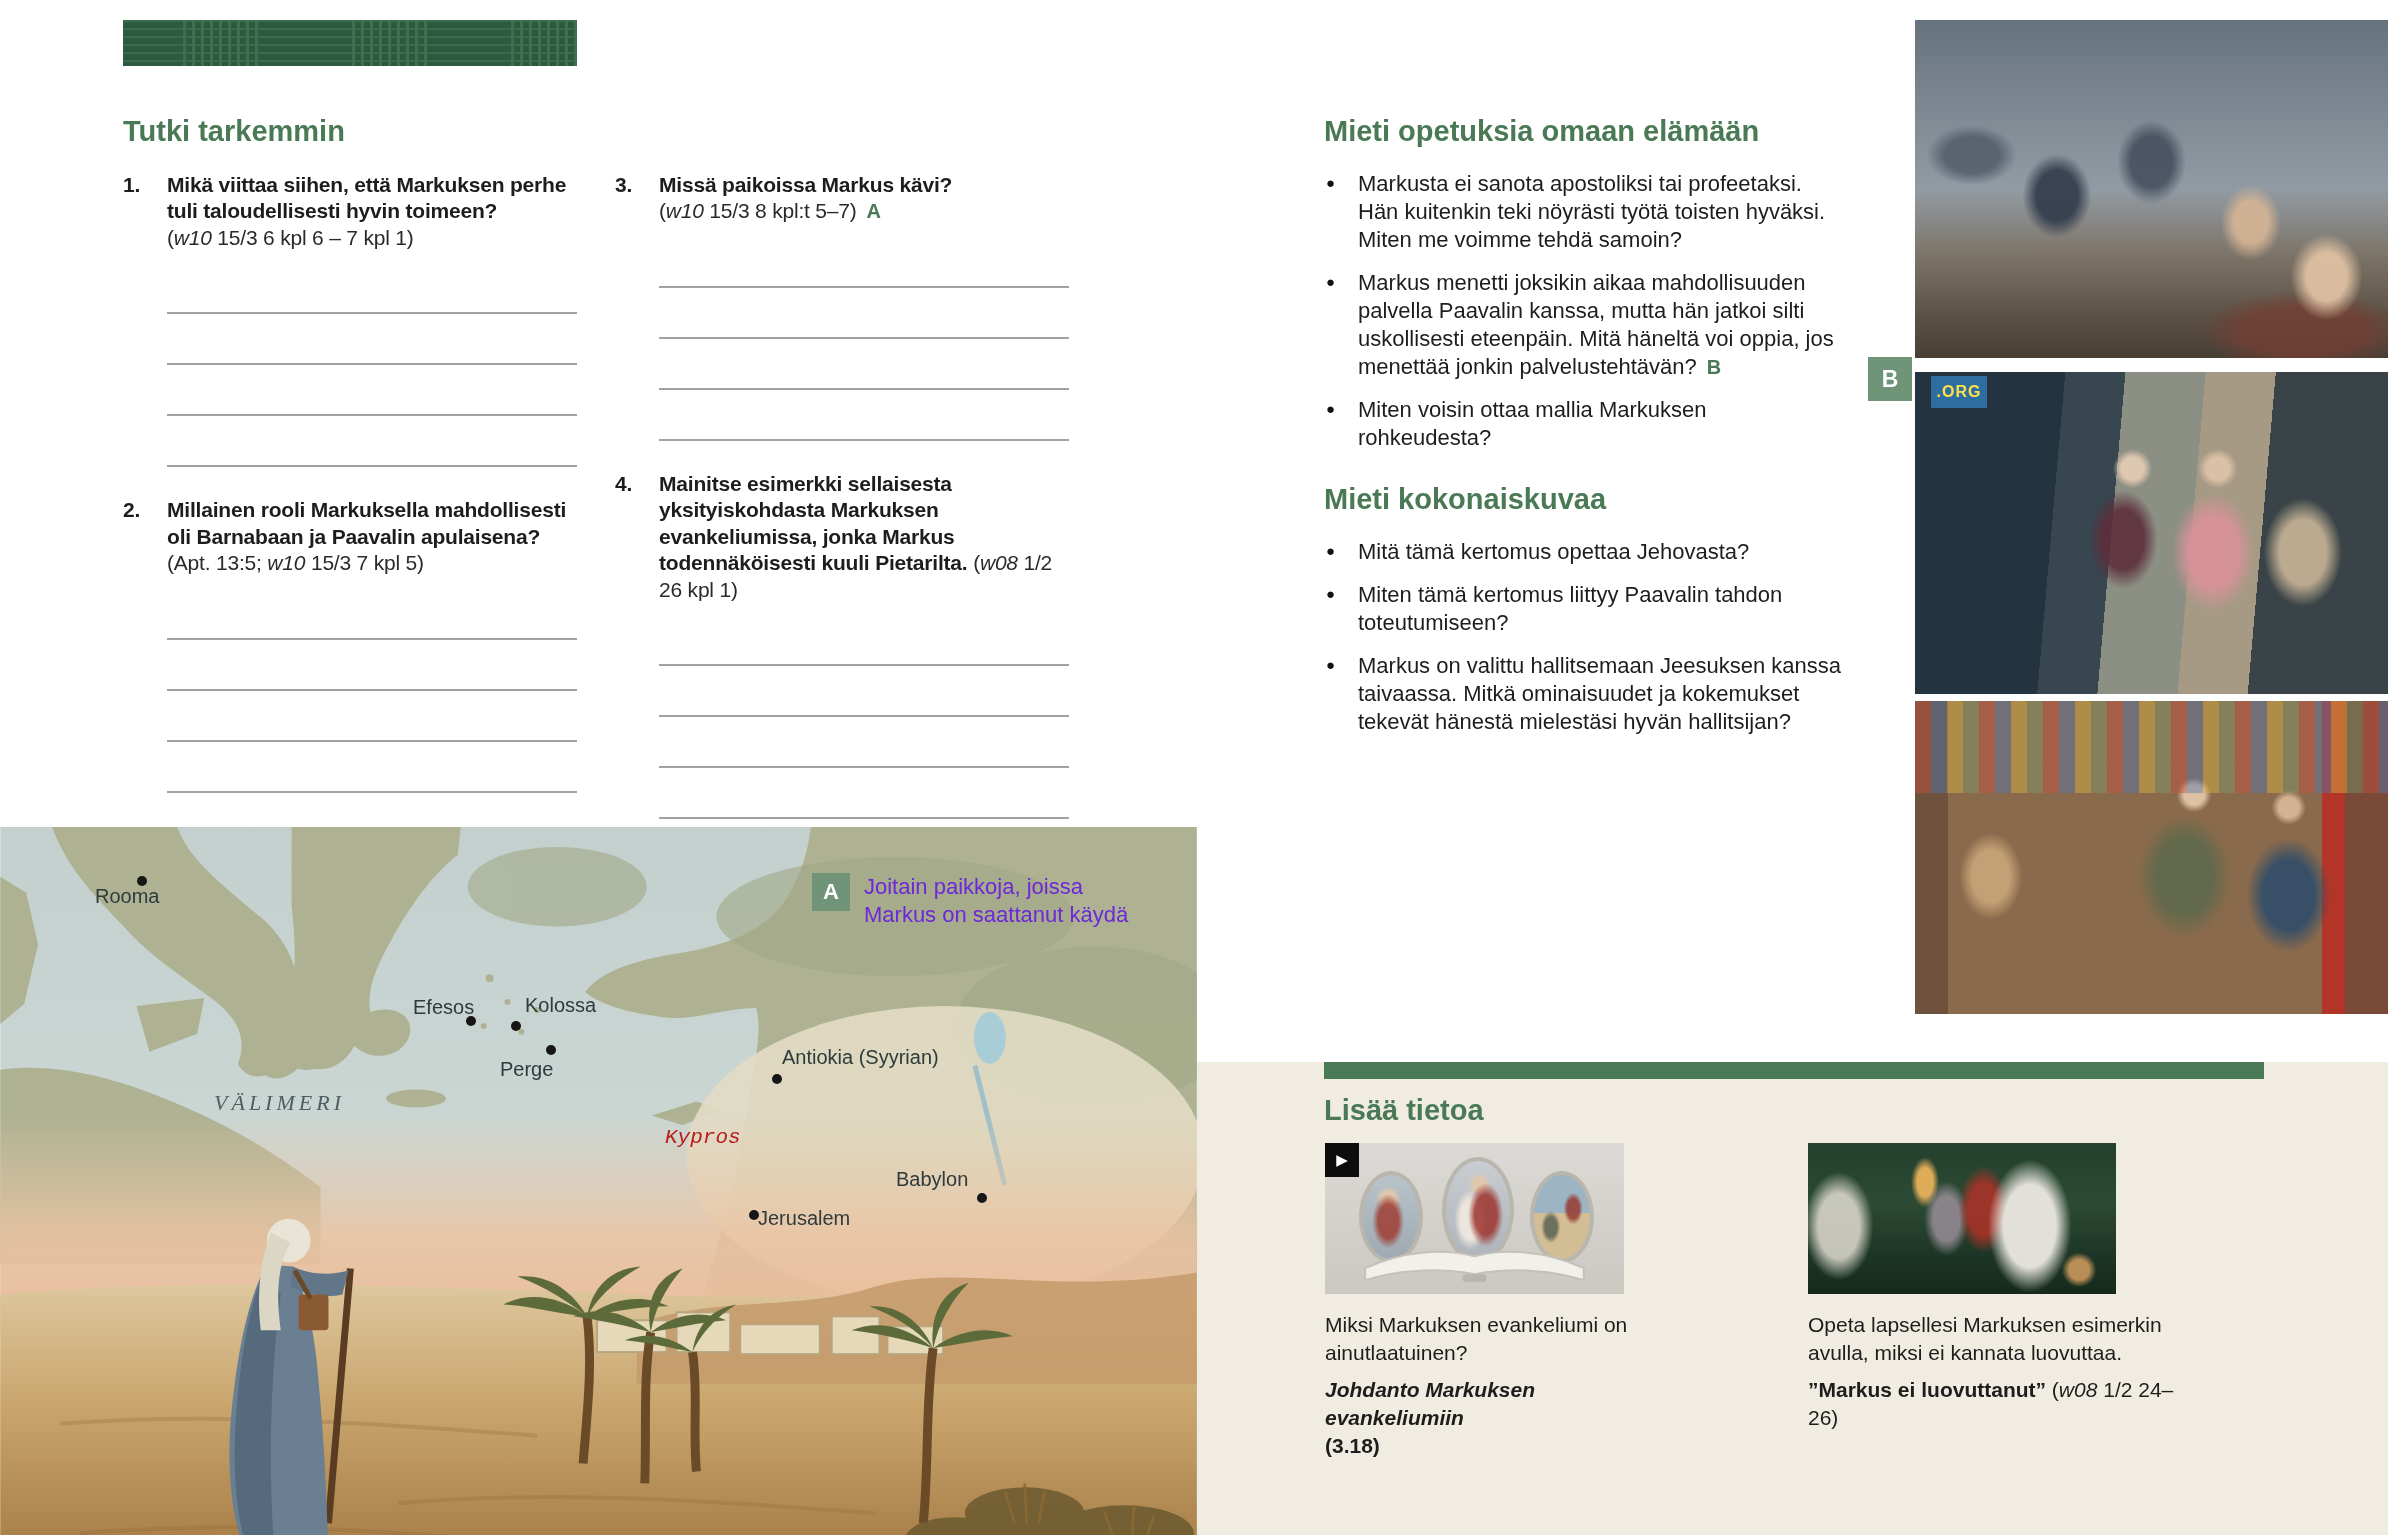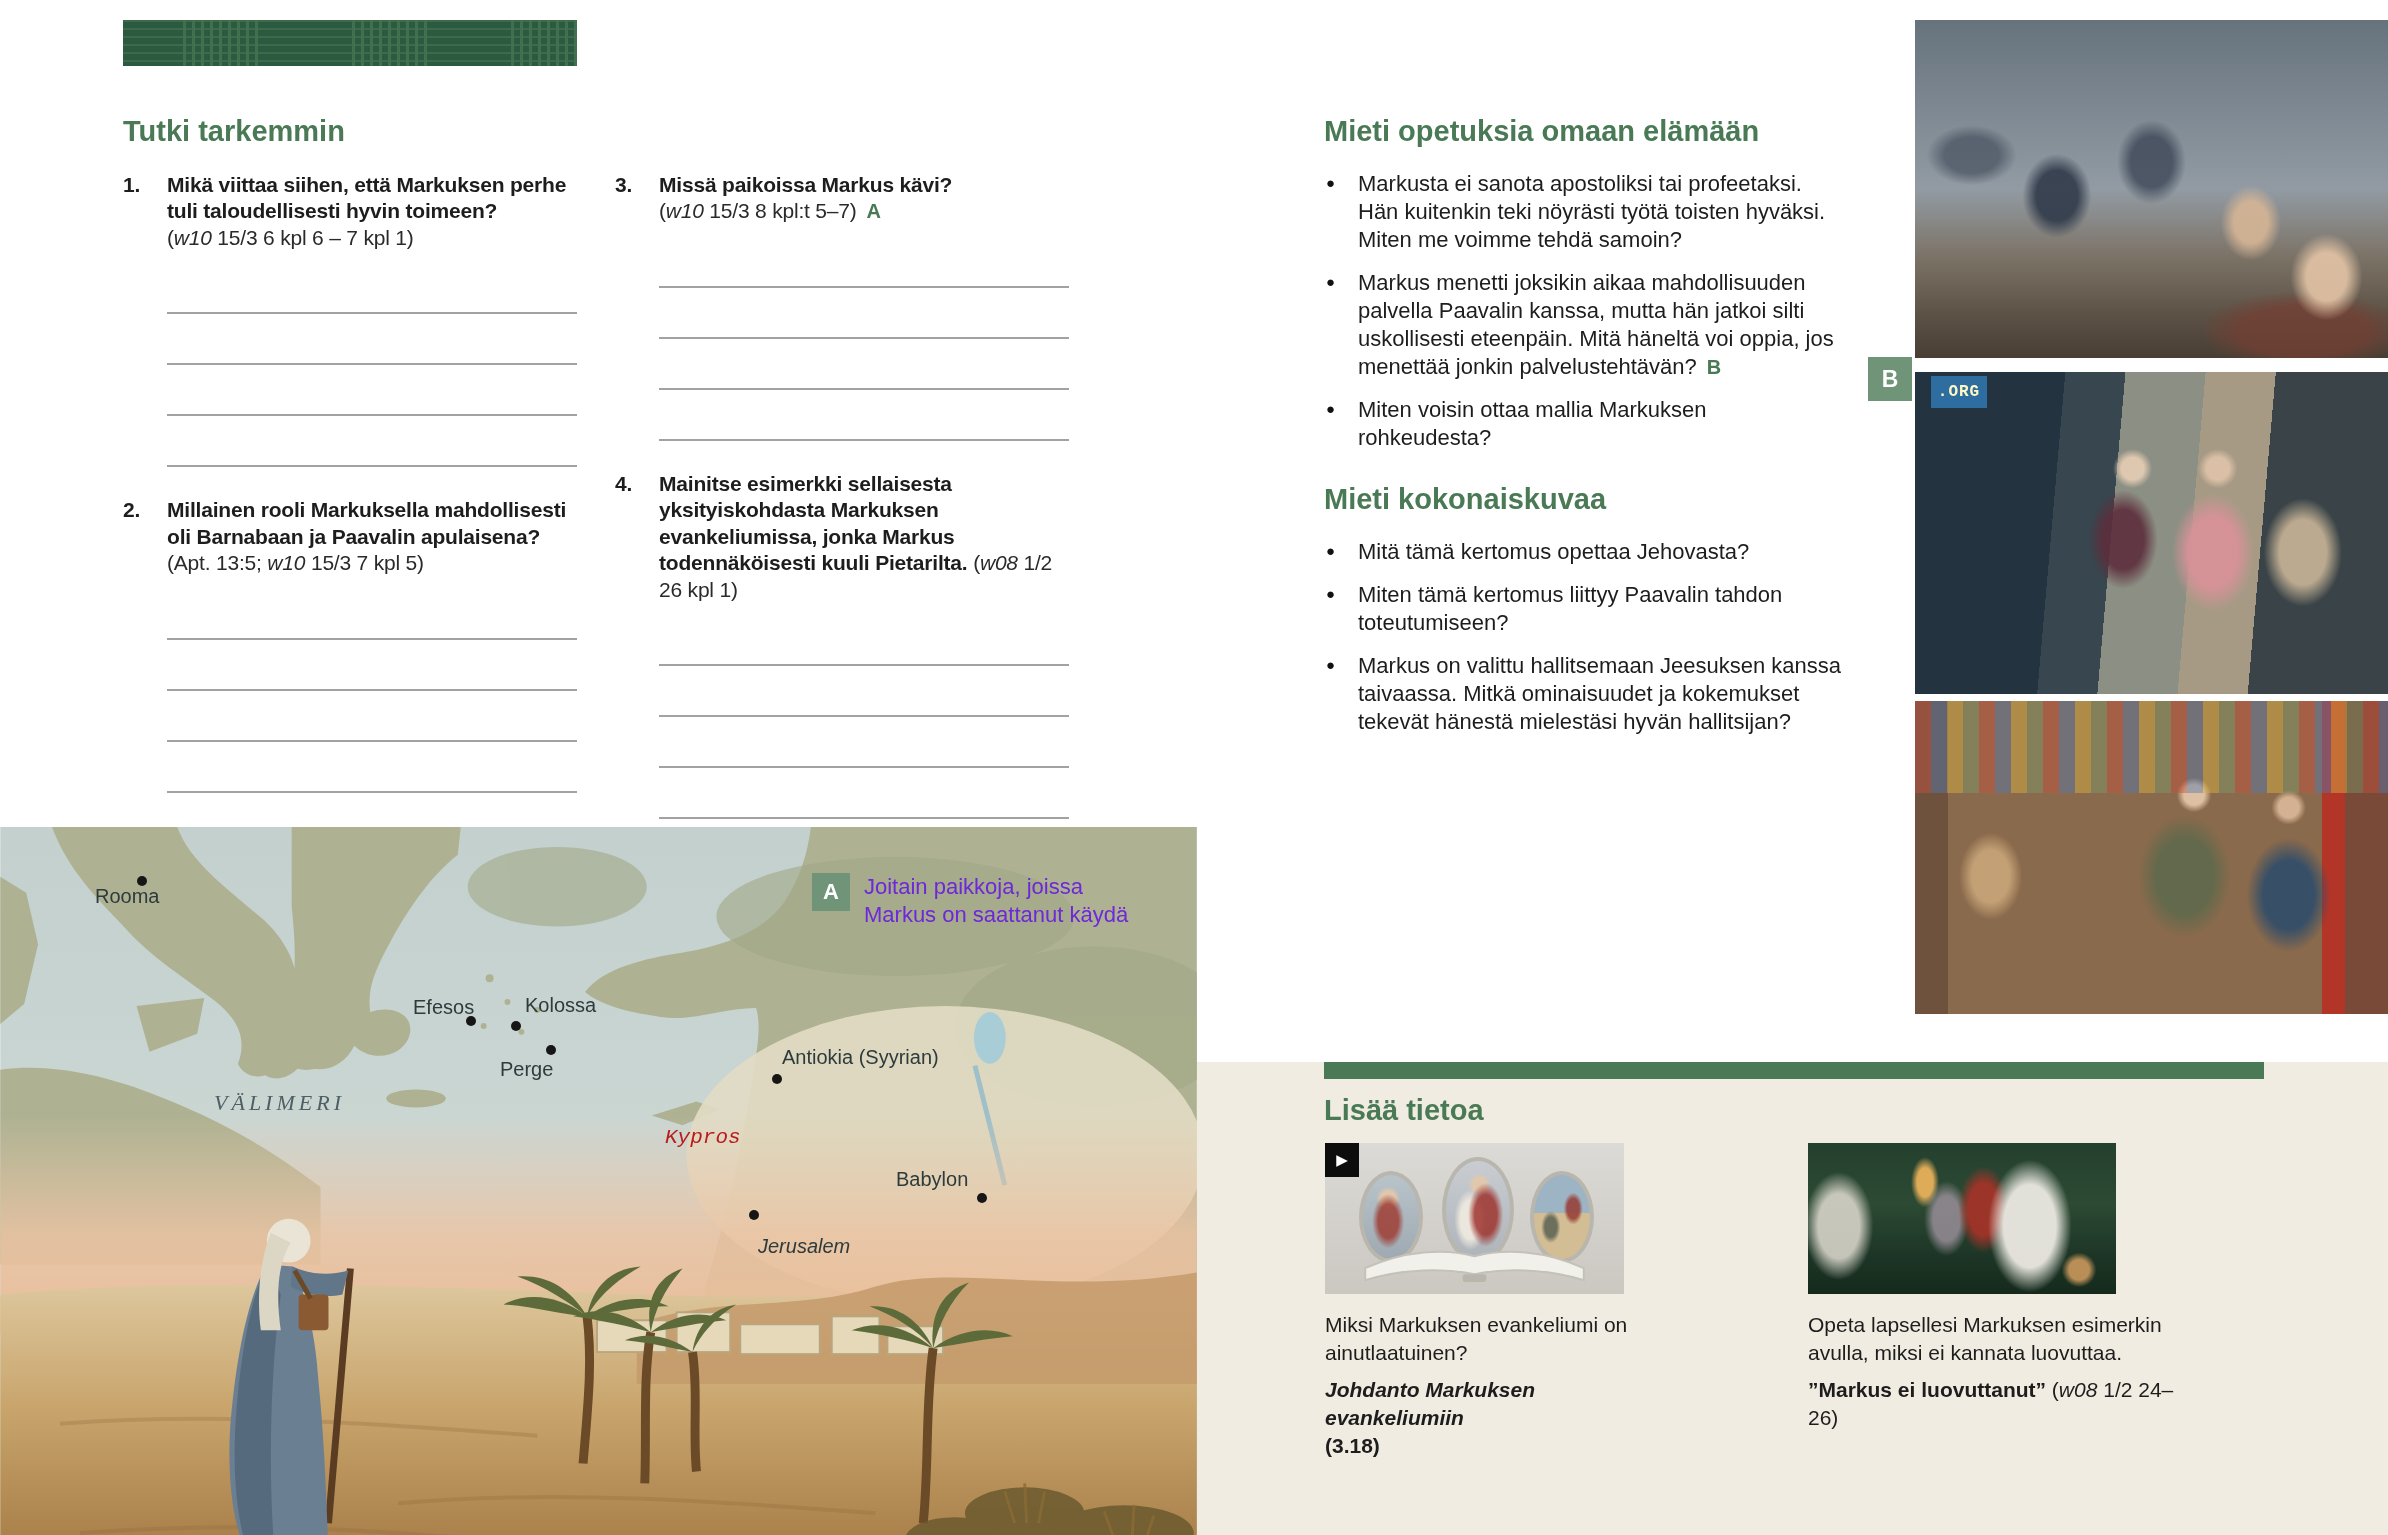--- a/index.html
+++ b/index.html
@@ -61,22 +61,22 @@
       radial-gradient(62px 82px at 57% 56%,rgba(96,105,76,.95) 0 45%,transparent 75%),
       radial-gradient(56px 76px at 79% 62%,rgba(46,76,106,.9) 0 45%,transparent 75%),
       radial-gradient(42px 58px at 16% 56%,rgba(201,166,121,.9) 0 45%,transparent 75%),
       radial-gradient(24px 24px at 59% 30%,rgba(226,196,166,.95) 0 42%,transparent 72%),
       radial-gradient(24px 24px at 79% 34%,rgba(216,181,151,.95) 0 42%,transparent 72%),
       linear-gradient(90deg,#6e523e 0 7%,#8a6a4c 7% 86%,#b23528 86% 91%,#7a4a38 91% 100%);
     background-size:100% 92px,auto,auto,auto,auto,auto,auto;background-repeat:no-repeat,no-repeat,no-repeat,no-repeat,no-repeat,no-repeat,no-repeat;
     background-color:#7d5c44;}
   .b-badge{position:absolute;left:1868px;top:337px;width:44px;height:44px;background:#6f9478;color:#fff;
     display:flex;align-items:center;justify-content:center;font-weight:bold;font-size:23px;}
-  .org-sign{position:absolute;left:16px;top:4px;width:56px;height:32px;background:#2e6da0;color:#fef9c3;
-    display:flex;align-items:center;justify-content:center;font-size:16px;font-weight:bold;letter-spacing:1px;font-family:Liberation Mono, monospace;}
+  .org-sign{position:absolute;left:16px;top:4px;width:56px;height:32px;background:#2e6da0;color:#fde047;
+    display:flex;align-items:center;justify-content:center;font-size:16px;font-weight:bold;letter-spacing:1px;}
 
   
   .map{position:absolute;left:0;top:807px;width:1197px;height:728px;overflow:hidden;}
   .map svg{position:absolute;left:0;top:0;}
   .place{position:absolute;font-size:20px;color:#2e3b3c;white-space:nowrap;}
   .place.it{font-family:Liberation Mono, monospace;font-style:italic;font-size:21px;color:#b91c1c;}
   .mdot{position:absolute;width:10px;height:10px;border-radius:50%;background:#161616;}
   .sea-label{position:absolute;left:214px;top:263px;font-family:"Liberation Serif",serif;font-style:italic;
     font-size:22px;letter-spacing:4px;color:#4e5f63;}
   .legend{position:absolute;left:812px;top:46px;display:flex;gap:14px;}
@@ -324,21 +324,21 @@
         <div class="mdot" style="left: 466px; top: 189px;"></div>
         <div class="place" style="left: 525px; top: 167px;">Kolossa</div>
         <div class="mdot" style="left: 511px; top: 194px;"></div>
         <div class="place" style="left: 500px; top: 231px;">Perge</div>
         <div class="mdot" style="left: 546px; top: 218px;"></div>
         <div class="place" style="left: 782px; top: 219px;">Antiokia (Syyrian)</div>
         <div class="mdot" style="left: 772px; top: 247px;"></div>
         <div class="place it" style="left: 665px; top: 299px;">Kypros</div>
         <div class="place" style="left: 896px; top: 341px;">Babylon</div>
         <div class="mdot" style="left: 977px; top: 366px;"></div>
-        <div class="place" style="left: 758px; top: 408px; font-style: italic;">Jerusalem</div>
+        <div class="place" style="left: 758px; top: 380px;">Jerusalem</div>
         <div class="mdot" style="left: 749px; top: 383px;"></div>
       </div>
     <div class="legend">
       <div class="legend-badge">A</div>
       <div class="legend-text">
         <div>Joitain paikkoja, joissa</div>
         <div>Markus on saattanut käydä</div>
       </div>
     </div>
   </div>

